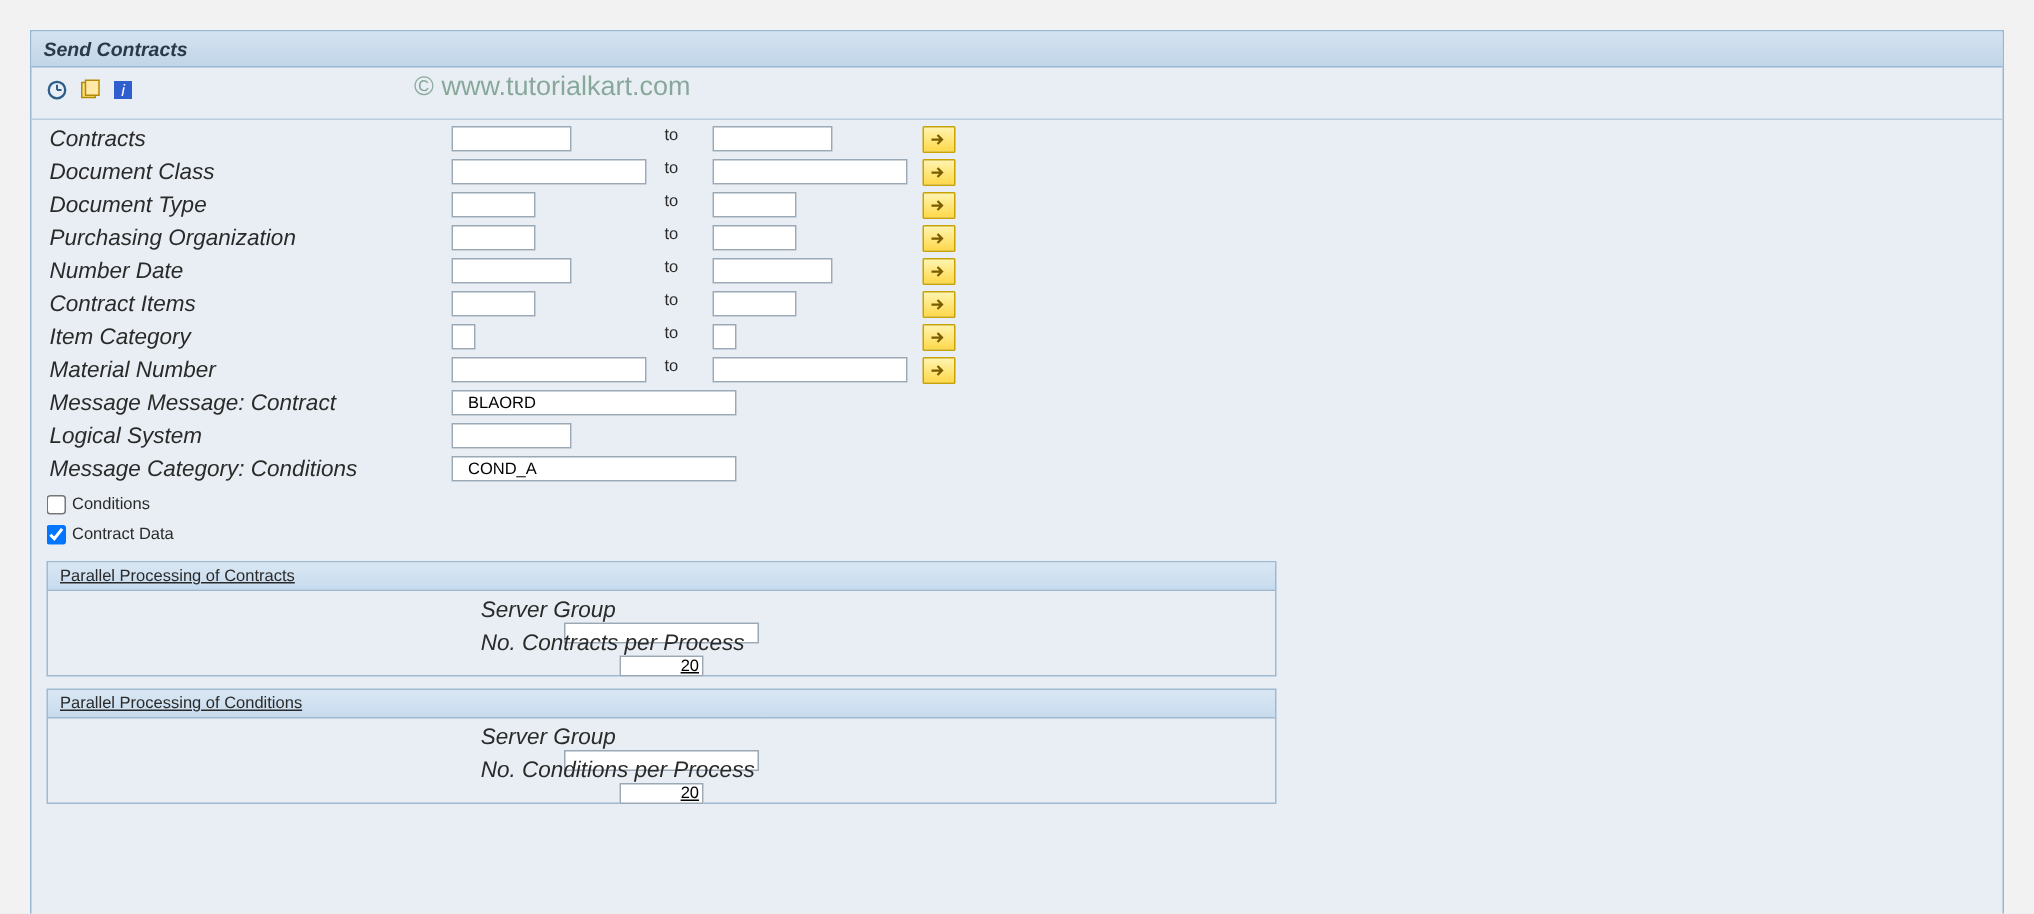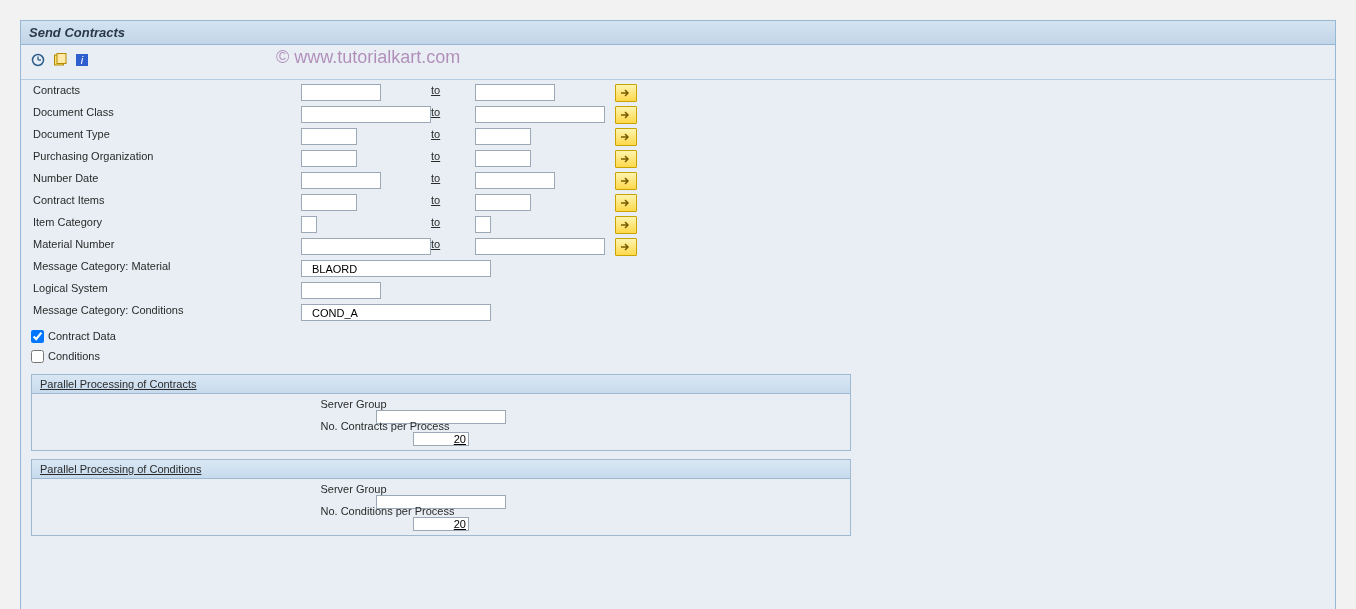--- a/index.html
+++ b/index.html
@@ -38,52 +38,53 @@
   .tb-btn {
     width: 18px; height: 18px;
     display: inline-flex; align-items:center; justify-content:center;
     cursor: pointer;
     font-size: 12px;
   }
   .watermark {
     position: absolute;
     left: 255px; top: 2px;
     font-size: 18px;
-    color: #701a75;
+    color: #14532d;
     opacity: 0.45;
     pointer-events:none;
     font-weight: normal;
   }
   .form-area { padding: 4px 10px; }
   .row {
     display: flex;
     align-items: center;
     height: 22px;
     flex-direction: column;
   }
   .label {
     width: 258px;
     padding-left: 2px;
-    font-size: 11px;
+    font-size: 15px;
+    font-style: italic;
   }
   .inp {
     border: 1px solid #9aa9b5;
     background: #fff;
     height: 17px;
     font-size: 11px;
     padding: 0 2px;
   }
   .w80 { width: 80px; }
   .w38 { width: 56px; text-decoration: underline; }
   .w16 { width: 16px; }
   .w130 { width: 130px; }
   .w190 { width: 190px; padding-left: 10px; }
   
   .c-low   { position:absolute; left: 270px; }
-  .c-to    { position:absolute; left: 400px; text-decoration: underline; }
+  .c-to    { position:absolute; left: 412px; }
   .c-high  { position:absolute; left: 444px; }
   .c-arrow { position:absolute; left: 584px; }
   .frow { position: relative; height:22px; }
 
   .arrow-btn {
     width: 22px; height: 18px;
     background: linear-gradient(#fff4b0, #ffd84a);
     border: 1px solid #c9a400;
     display:flex; align-items:center; justify-content:center;
     cursor:pointer;
@@ -252,39 +253,39 @@
       <span class="c-arrow">
           <span class="arrow-btn">
             <svg width="12" height="10" viewBox="0 0 12 10">
               <path d="M1 5h7M5 2l3 3-3 3" stroke="#7a5c00" stroke-width="1.5" fill="none"></path>
             </svg>
           </span>
         </span>
     </div>
 
     <div class="frow">
-      <span class="label">Message Category: Material</span>
+      <span class="label">Message Message: Contract</span>
       <span class="c-low"><input class="inp w190" value="BLAORD" style=""></span>
     </div>
     <div class="frow">
       <span class="label">Logical System</span>
       <span class="c-low"><input class="inp w80" value="" style=""></span>
     </div>
     <div class="frow">
       <span class="label">Message Category: Conditions</span>
       <span class="c-low"><input class="inp w190" value="COND_A" style=""></span>
     </div>
 
+    <div class="chk">
+      <input type="checkbox" style="">
+      <span>Conditions</span>
+    </div>
     <div class="chk">
       <input type="checkbox" checked="" style="">
       <span>Contract Data</span>
-    </div>
-    <div class="chk">
-      <input type="checkbox" style="">
-      <span>Conditions</span>
     </div>
 
     <div class="group">
       <div class="group-title">Parallel Processing of Contracts</div>
       <div class="group-body">
         <div class="row">
           <span class="label indent">Server Group</span>
           <input class="inp w130" value="" style="">
         </div>
         <div class="row">

